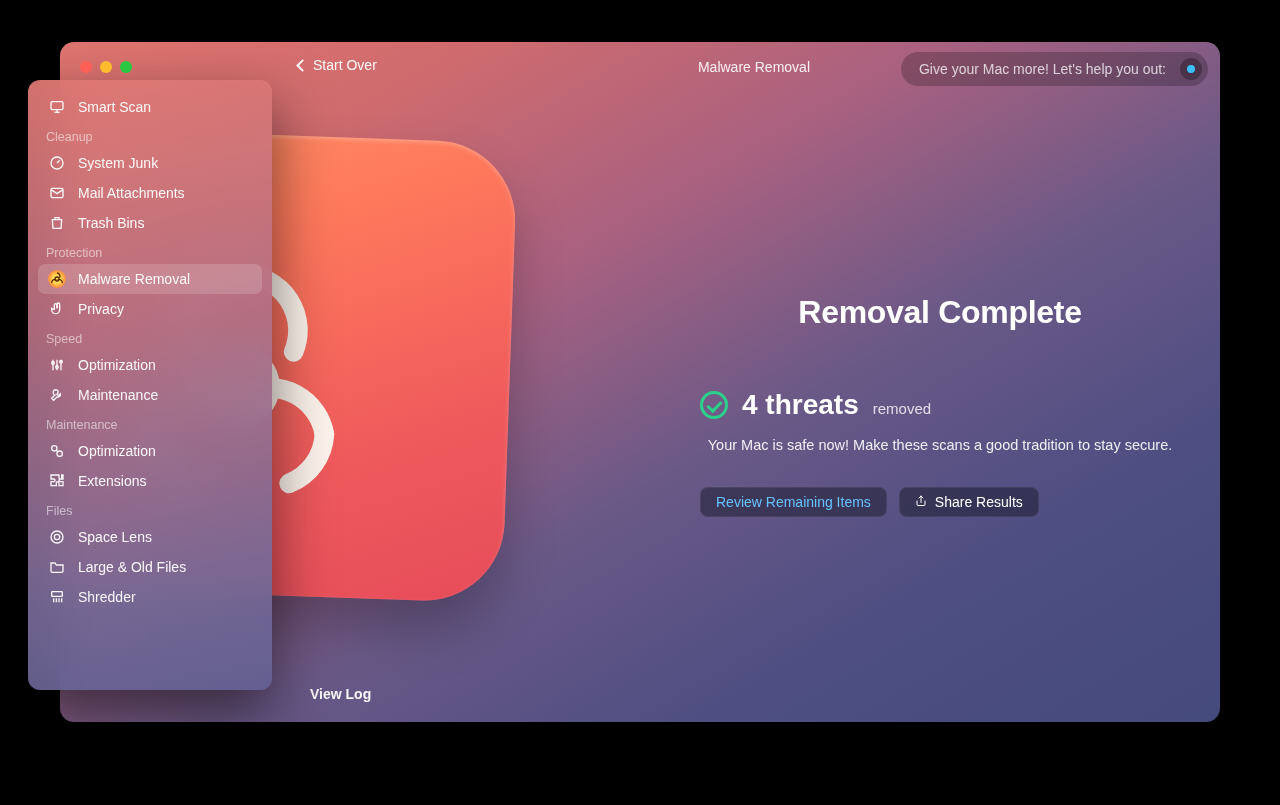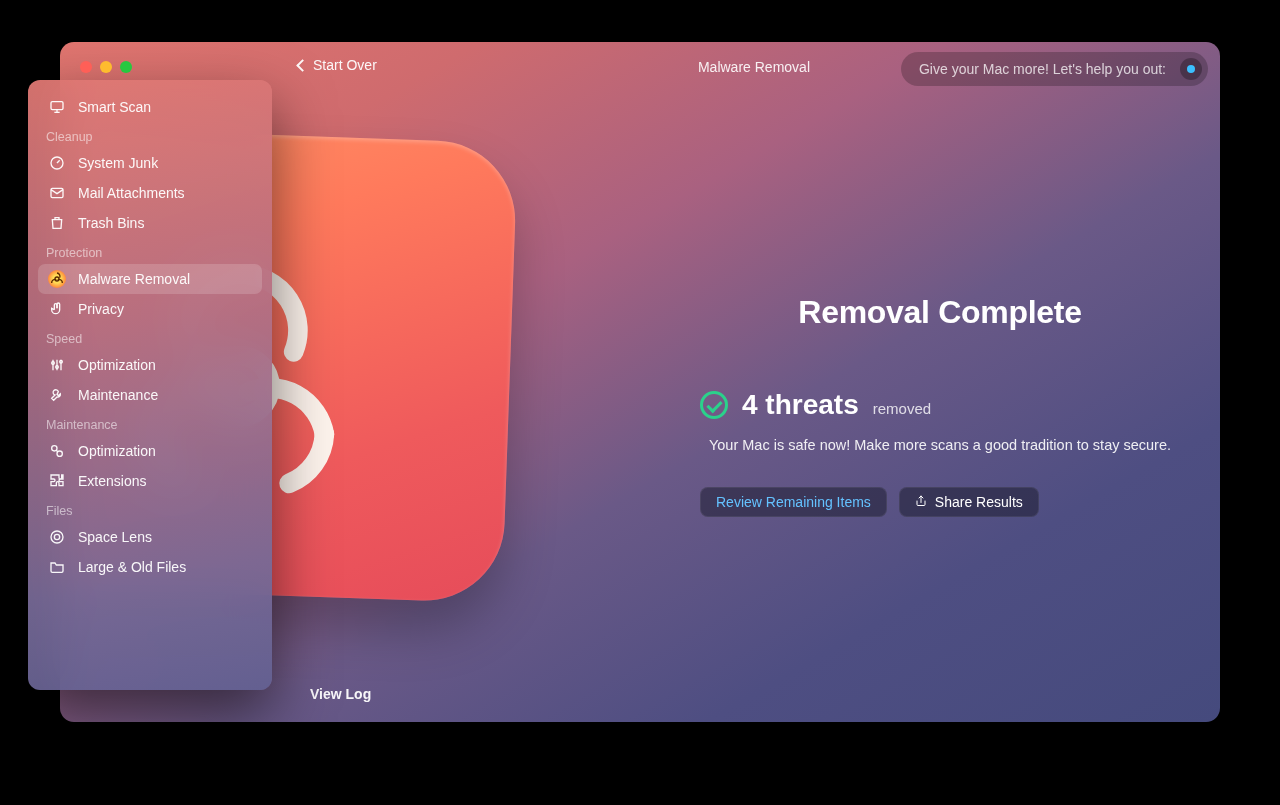--- a/index.html
+++ b/index.html
@@ -288,21 +288,21 @@
 
     <div class="results">
       <h1>Removal Complete</h1>
 
       <div class="threat-row">
         <span class="check-circle"></span>
         <span class="threat-count">4 threats</span>
         <span class="threat-suffix">removed</span>
       </div>
 
-      <div class="safe-msg">Your Mac is safe now! Make more scans a good tradition to stay secure.</div>
+      <div class="safe-msg">Your Mac is safe now! Make these scans a good tradition to stay secure.</div>
 
       <div class="action-row">
         <div class="btn review">
           <span>Review Remaining Items</span>
         </div>
         <div class="btn">
           <span class="share-icon">
             <svg viewBox="0 0 24 24" fill="none" stroke="currentColor" stroke-width="2" stroke-linecap="round" stroke-linejoin="round">
               <path d="M4 12v7a2 2 0 0 0 2 2h12a2 2 0 0 0 2-2v-7"></path>
                 <polyline points="16 6 12 2 8 6"></polyline>
@@ -438,14 +438,26 @@
     <span>Space Lens</span>
   </div>
   <div class="side-item">
     <span class="icn">
         <svg viewBox="0 0 24 24" fill="none" stroke="currentColor" stroke-width="2">
           <path d="M3 6h6l2 3h10v9a2 2 0 0 1-2 2H5a2 2 0 0 1-2-2z"></path>
         </svg>
       </span>
     <span>Large &amp; Old Files</span>
   </div>
+  <div class="side-item">
+    <span class="icn">
+        <svg viewBox="0 0 24 24" fill="none" stroke="currentColor" stroke-width="2">
+          <rect x="4" y="4" width="16" height="7" rx="1"></rect>
+          <line x1="7" y1="14" x2="7" y2="20"></line>
+          <line x1="11" y1="14" x2="11" y2="20"></line>
+          <line x1="15" y1="14" x2="15" y2="20"></line>
+          <line x1="19" y1="14" x2="19" y2="20"></line>
+        </svg>
+      </span>
+    <span>Shredder</span>
+  </div>
 
 </div>
 
 </body></html>

